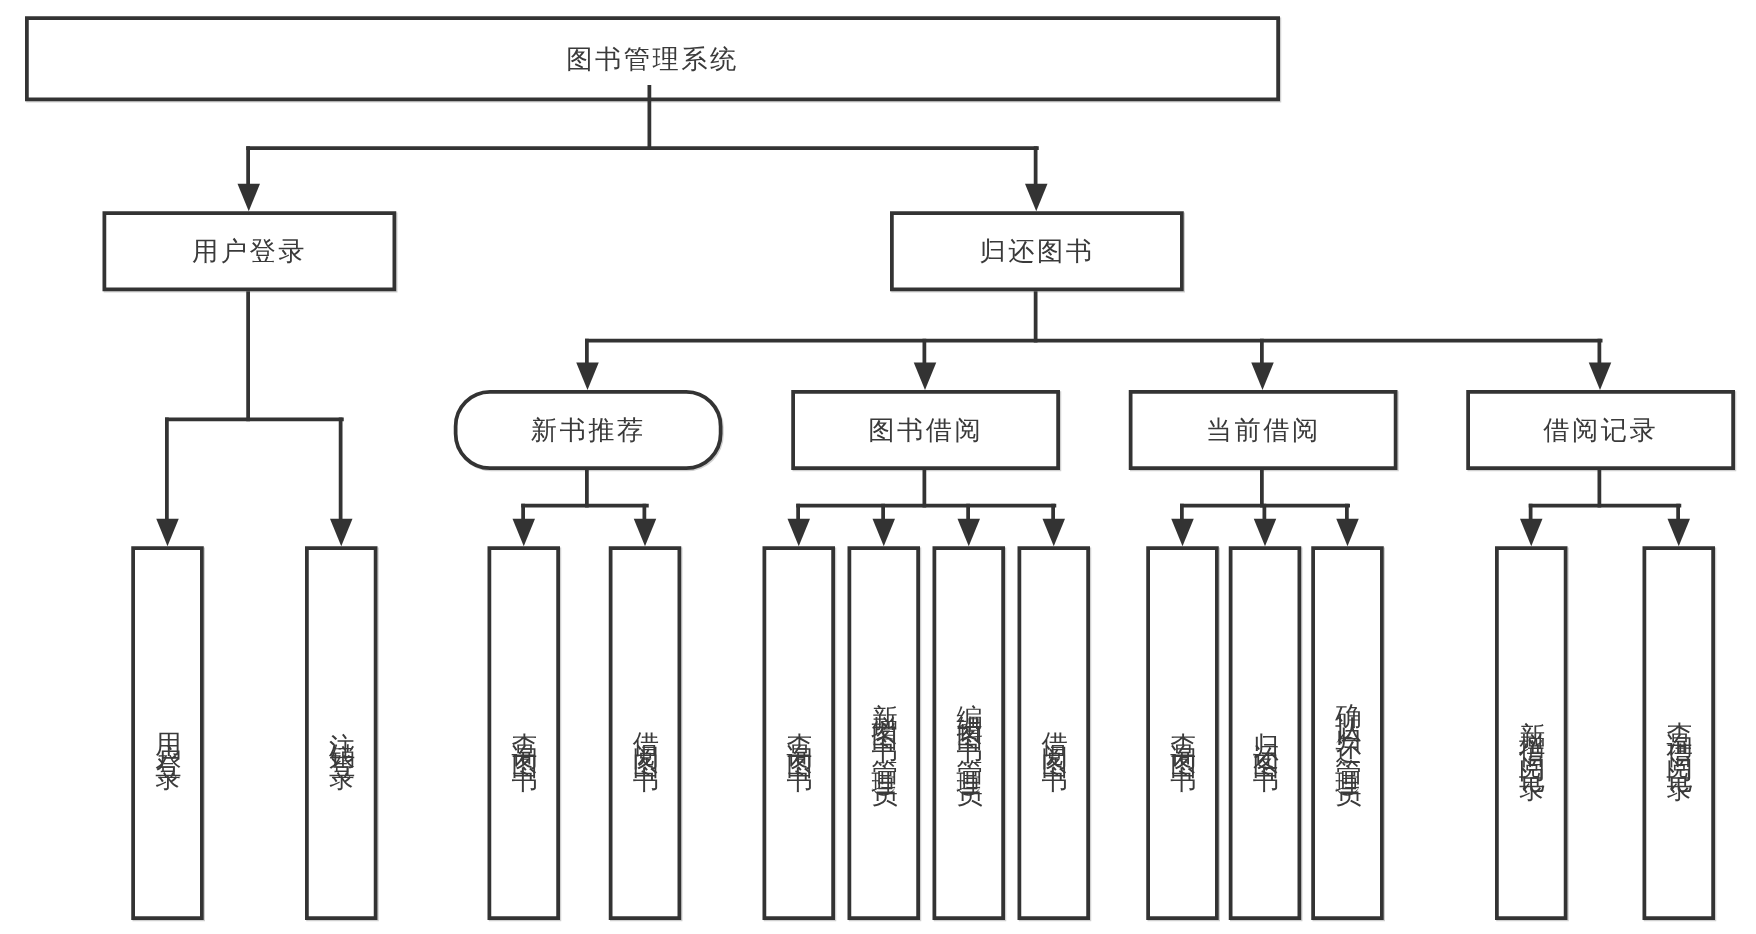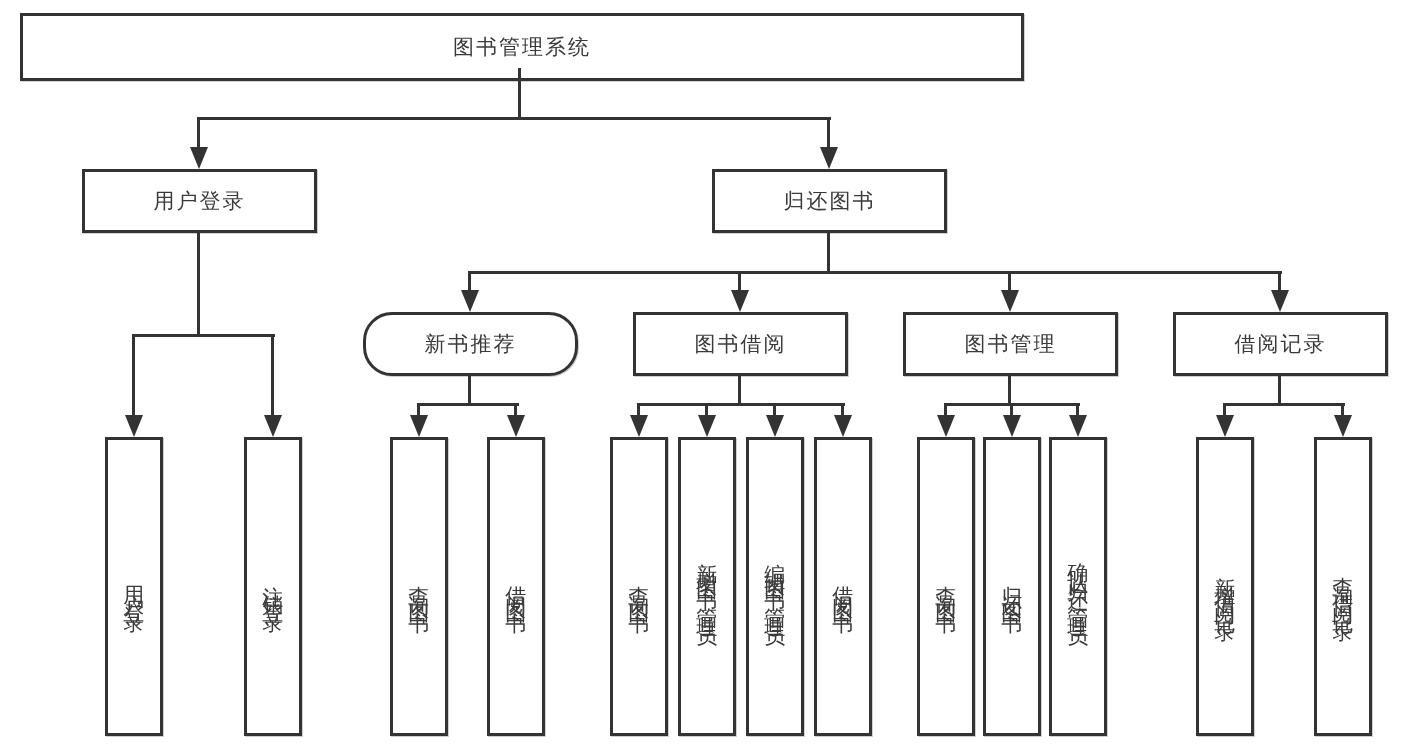--- a/index.html
+++ b/index.html
@@ -101,21 +101,21 @@
   <div class="line" style="left:1278px; top:271px; width:3px; height:22px;"></div>
   <div class="ah" style="left:1271px; top:290px;"></div>
 
   <div class="box" style="left:363px; top:312px; width:215px; height:64px;border-radius:29px;">
     <span class="hlabel">新书推荐</span>
   </div>
   <div class="box" style="left:633px; top:312px; width:215px; height:64px;justify-content:center;">
     <span class="hlabel">图书借阅</span>
   </div>
   <div class="box" style="left:903px; top:312px; width:215px; height:64px;">
-    <span class="hlabel">图书管理</span>
+    <span class="hlabel">当前借阅</span>
   </div>
   <div class="box" style="left:1173px; top:312px; width:215px; height:64px;">
     <span class="hlabel">借阅记录</span>
   </div>
 
   <div class="line" style="left:468px; top:376px; width:3px; height:30px;"></div>
   <div class="line" style="left:417px; top:403px; width:102px; height:3px;"></div>
   <div class="line" style="left:417px; top:403px; width:3px; height:14px;"></div>
   <div class="ah" style="left:410px; top:415px;"></div>
   <div class="line" style="left:514px; top:403px; width:3px; height:14px;"></div>

